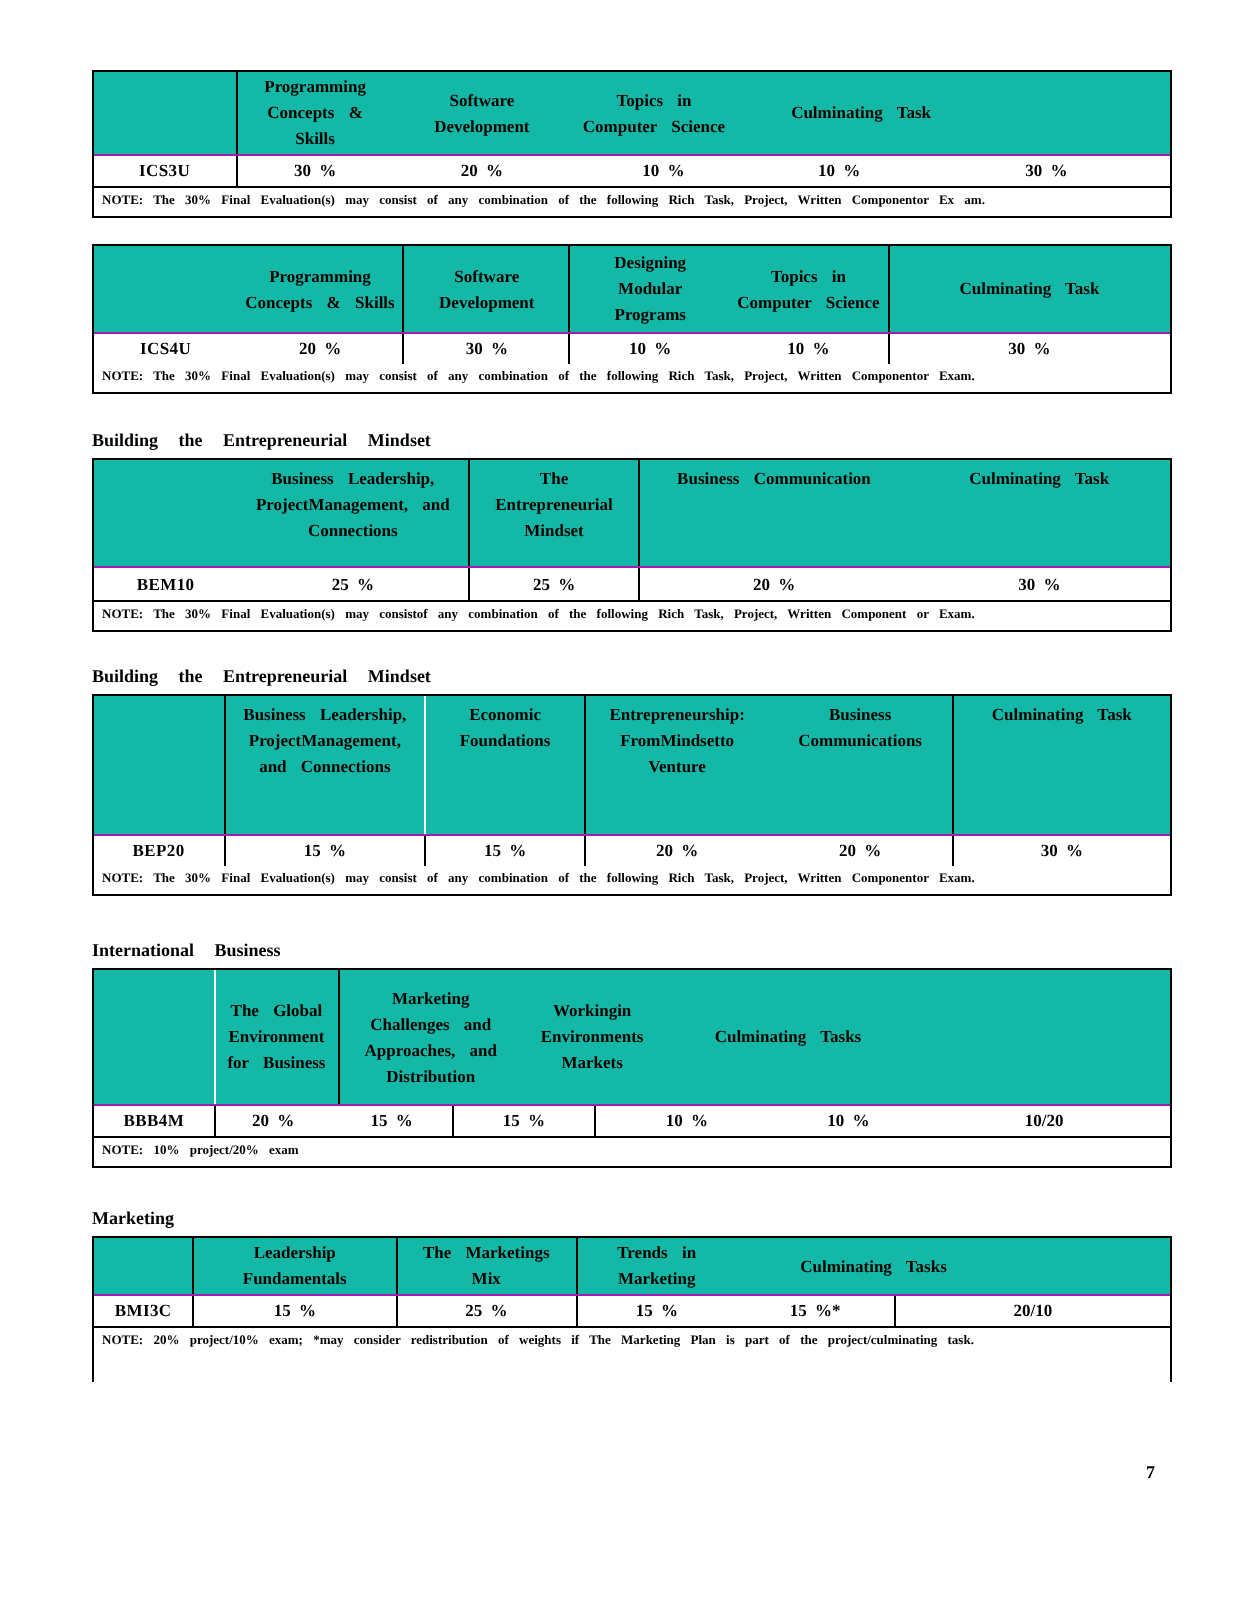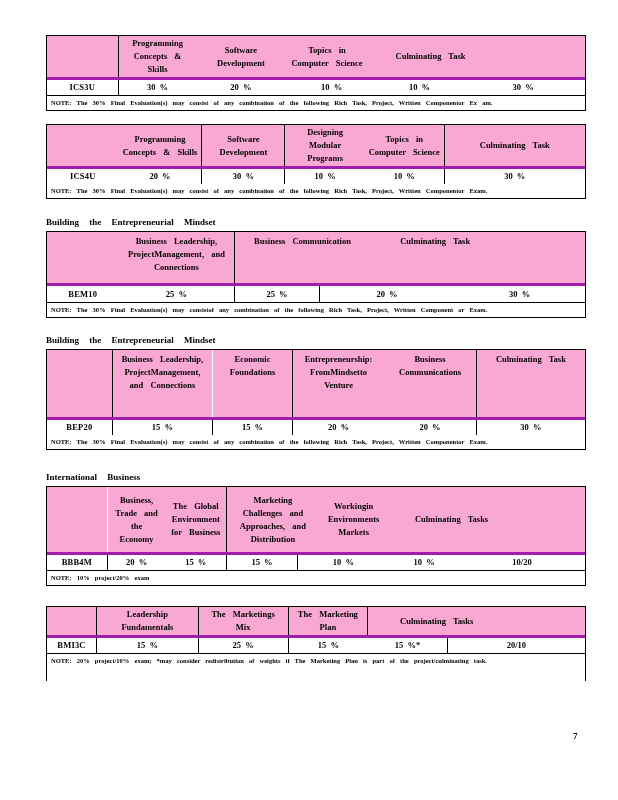--- a/index.html
+++ b/index.html
@@ -9,30 +9,30 @@
     overflow:hidden;
   }
   .content { position:absolute; left:46px; top:35px; width:540px; }
 
   .sec-title { font-size:9px; line-height:11px; word-spacing:8px; margin-bottom:3px; }
 
   .ctable { border:1.5px solid #000; box-sizing:border-box; background:#fff; }
   .ctable.open-bottom { border-bottom:none; }
 
   .trow { display:flex; width:100%; box-sizing:border-box; }
-  .thead { background:#f9a8d4; border-bottom:3px solid #a21caf; }
+  .thead { background:#14b8a6; border-bottom:1px solid #a21caf; }
   .cell {
     box-sizing:border-box; display:flex; align-items:center; justify-content:center;
     text-align:center; padding:1px 3px;
   }
   .thead.top .cell { align-items:flex-start; padding-top:3px; }
   .hcell { font-size:8.5px; line-height:13px; word-spacing:5px; }
   .tdata .cell { font-size:8.5px; line-height:13px; word-spacing:2px; }
   .tdata { min-height:15px; }
-  .tdata.sep { border-bottom:1px solid #000; }
+  .tdata.sep { border-bottom:1px solid #000;justify-content:flex-end; }
   .code { font-size:9px; letter-spacing:0.2px; }
   .br  { border-right:1px solid #000; }
   .brw { border-right:1px solid #fff; }
   .tnote {
     font-size:6.5px; line-height:12px; word-spacing:3.5px;
     padding:1px 4px 1px 4px; min-height:13px; box-sizing:border-box;
   }
   .tnote.tall { padding-bottom:14px; }
 
   .t1 { margin-bottom:13px; }
@@ -93,20 +93,21 @@
         <div class="cell" style="width:26.1%">30 %</div>
       </div>
       <div class="tnote">NOTE: The 30% Final Evaluation(s) may consist of any combination of the following Rich Task, Project, Written Componentor Exam.</div>
     </div>
 
     <div class="sec-title">Building the Entrepreneurial Mindset</div>
     <div class="ctable t3">
       <div class="trow thead top h-t3">
         <div class="cell" style="width:13.3%"></div>
         <div class="cell hcell br" style="width:21.7%">Business Leadership, ProjectManagement, and Connections</div>
+        <div class="cell hcell br" style="width:15.7%">The Entrepreneurial Mindset</div>
         <div class="cell hcell" style="width:25%">Business Communication</div>
         <div class="cell hcell" style="width:24.3%">Culminating Task</div>
       </div>
       <div class="trow tdata sep" style="min-height:17px">
         <div class="cell code" style="width:13.3%">BEM10</div>
         <div class="cell br" style="width:21.7%">25 %</div>
         <div class="cell br" style="width:15.7%">25 %</div>
         <div class="cell" style="width:25%">20 %</div>
         <div class="cell" style="width:24.3%">30 %</div>
       </div>
@@ -131,44 +132,44 @@
         <div class="cell br" style="width:17.2%">20 %</div>
         <div class="cell" style="width:20.1%">30 %</div>
       </div>
       <div class="tnote">NOTE: The 30% Final Evaluation(s) may consist of any combination of the following Rich Task, Project, Written Componentor Exam.</div>
     </div>
 
     <div class="sec-title">International Business</div>
     <div class="ctable t5">
       <div class="trow thead h-t5">
         <div class="cell brw" style="width:11.3%"></div>
-        <div class="cell hcell" style="width:10.7%">Business, Trade and the Economy</div>
         <div class="cell hcell br" style="width:11.5%">The Global Environment for Business</div>
         <div class="cell hcell" style="width:17%">Marketing Challenges and Approaches, and Distribution</div>
         <div class="cell hcell" style="width:13%">Workingin Environments Markets</div>
         <div class="cell hcell" style="width:23.4%">Culminating Tasks</div>
       </div>
       <div class="trow tdata sep">
         <div class="cell code br" style="width:11.3%">BBB4M</div>
         <div class="cell" style="width:10.7%">20 %</div>
         <div class="cell br" style="width:11.5%">15 %</div>
         <div class="cell br" style="width:13.1%">15 %</div>
         <div class="cell" style="width:17%">10 %</div>
         <div class="cell" style="width:13%">10 %</div>
         <div class="cell" style="width:23.4%">10/20</div>
       </div>
       <div class="tnote">NOTE: 10% project/20% exam</div>
     </div>
 
+    <div class="sec-title">Marketing</div>
     <div class="ctable open-bottom">
       <div class="trow thead h-t6">
         <div class="cell br" style="width:9.3%"></div>
         <div class="cell hcell br" style="width:18.9%">Leadership Fundamentals</div>
         <div class="cell hcell br" style="width:16.7%">The Marketings Mix</div>
-        <div class="cell hcell br" style="width:14.8%">The Marketing Plan</div>
+        <div class="cell hcell" style="width:14.8%">Trends in Marketing</div>
         <div class="cell hcell" style="width:25.5%">Culminating Tasks</div>
       </div>
       <div class="trow tdata sep">
         <div class="cell code br" style="width:9.3%">BMI3C</div>
         <div class="cell br" style="width:18.9%">15 %</div>
         <div class="cell br" style="width:16.7%">25 %</div>
         <div class="cell" style="width:14.8%">15 %</div>
         <div class="cell br" style="width:14.8%">15 %*</div>
         <div class="cell" style="width:25.5%">20/10</div>
       </div>

